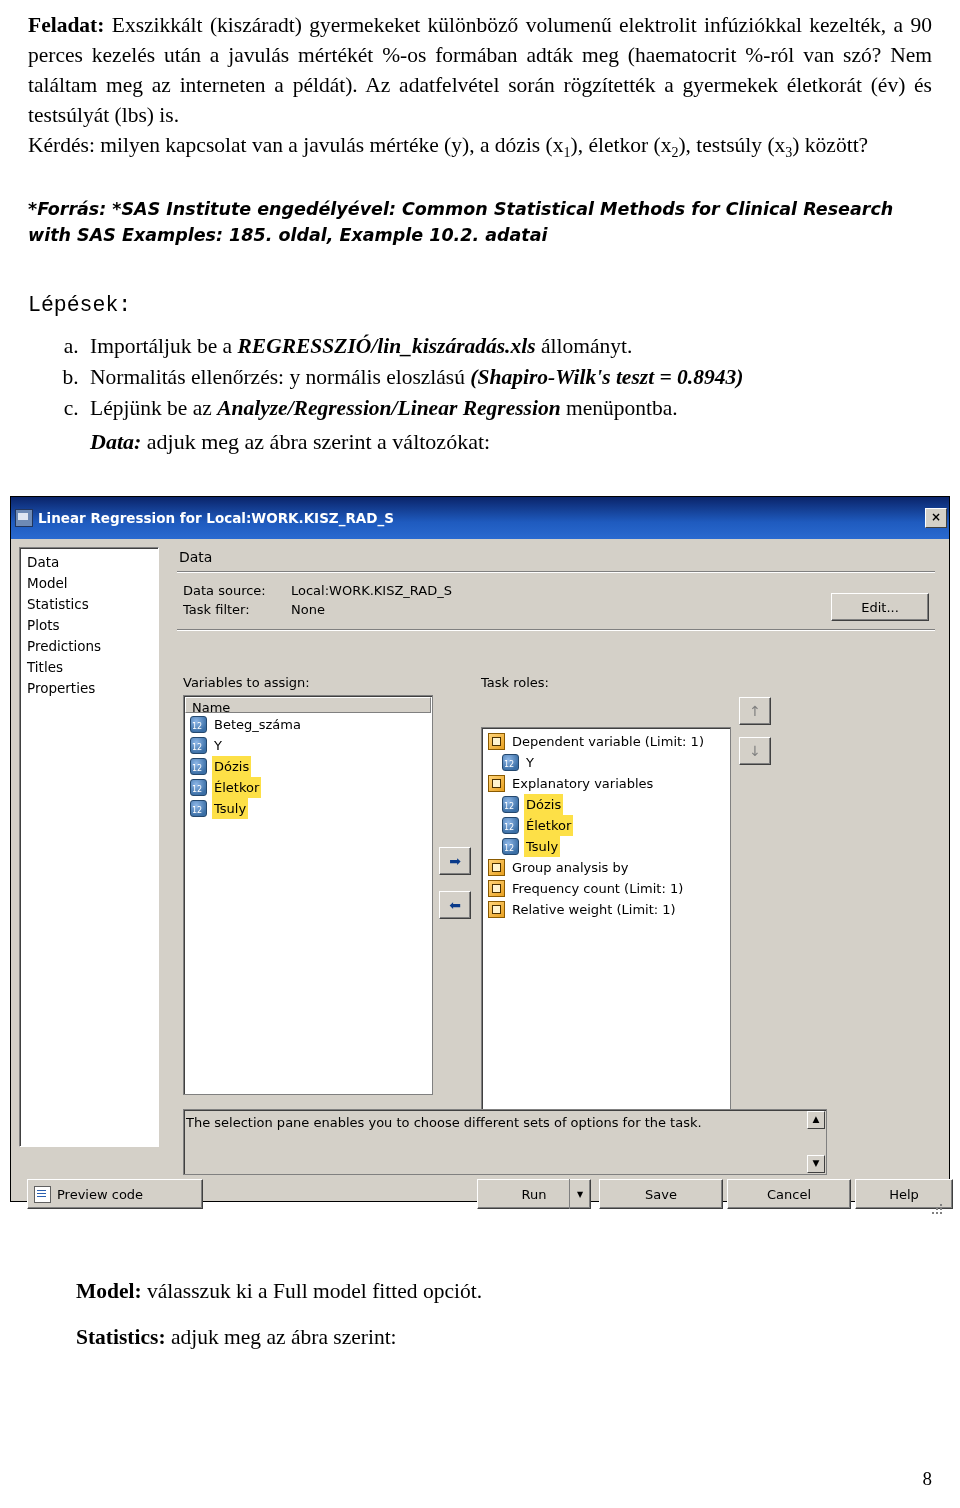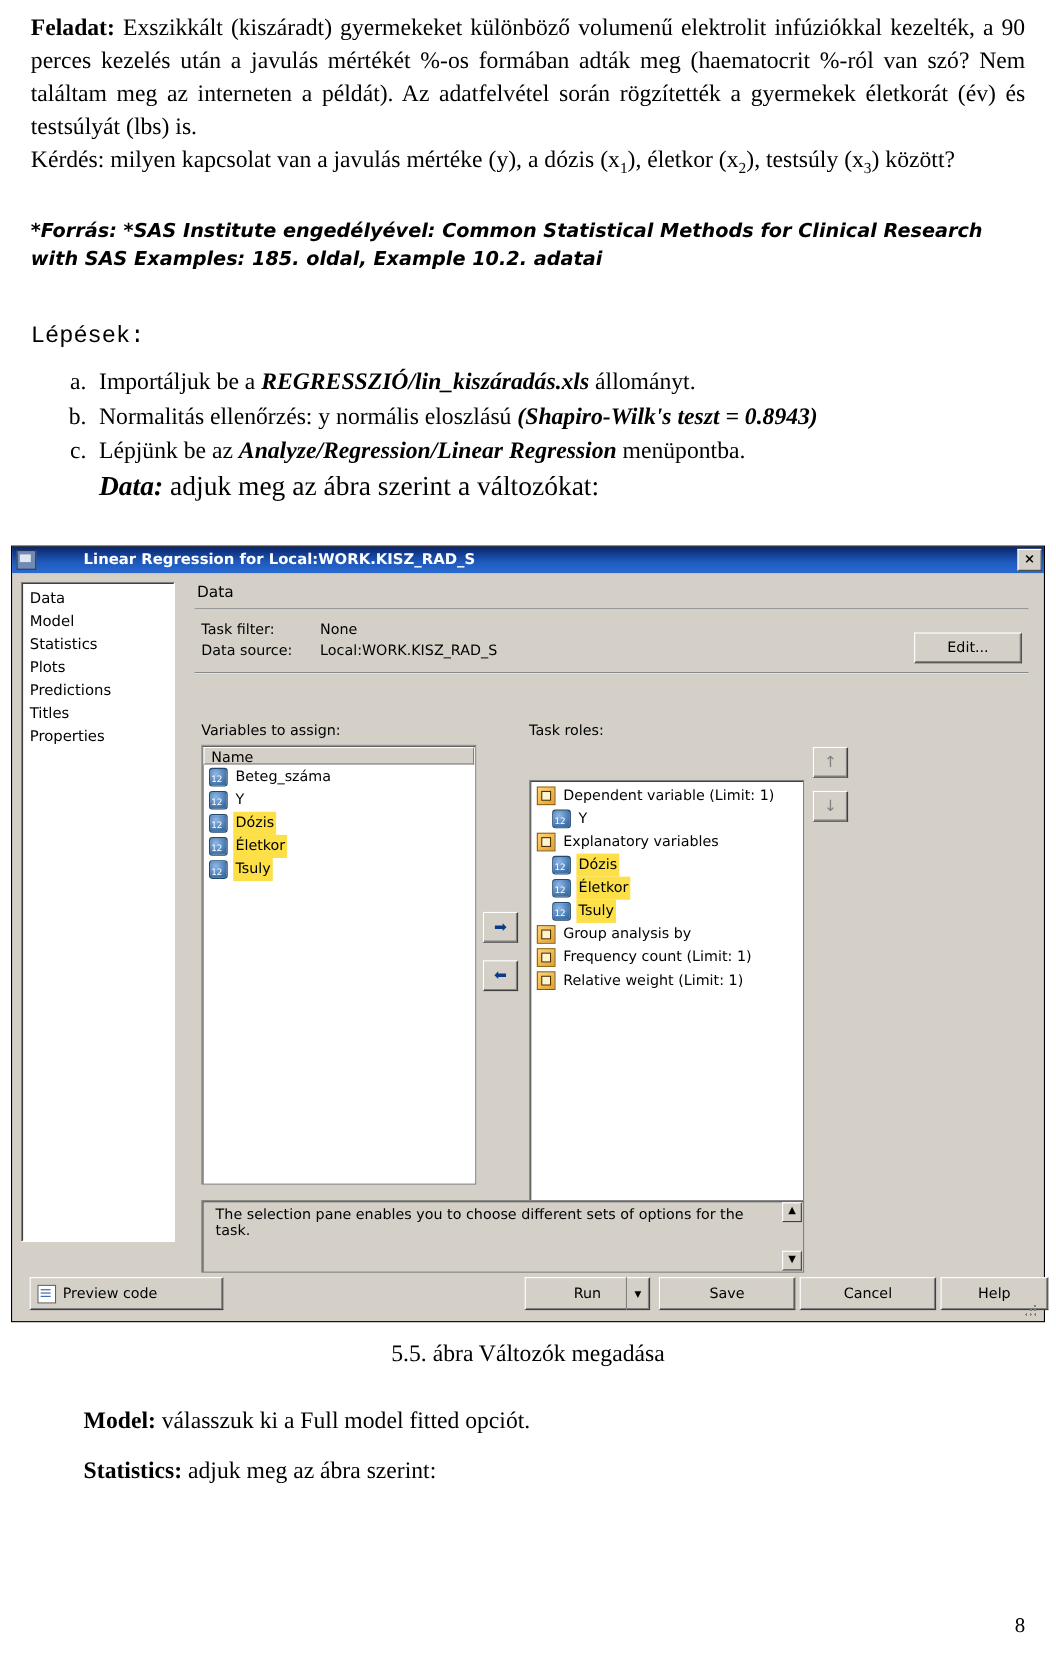--- a/index.html
+++ b/index.html
@@ -53,47 +53,46 @@
     padding-left: 56px;
     font-size: 21.5px;
     line-height: 31px;
     list-style-type: lower-alpha;
   }
   ol.steps li { padding-left: 6px; }
   ol.steps li b { font-weight: bold; font-style: italic; }
   .ital-bold { font-style: italic; font-weight: bold; }
   .sub-note {
     margin-top: 2px;
-    font-size: 25px;
+    font-size: 22px;
   }
 
   
   .dialog {
     position: absolute;
     left: 10px;
     top: 496px;
     width: 940px;
     height: 706px;
     background: #d4d0c8;
     border: 1px solid #000;
     box-sizing: border-box;
     font-family: "DejaVu Sans", sans-serif;
     font-size: 13px;
     color: #000;
   }
   .titlebar {
-    height: 24px;
+    height: 42px;
     background: linear-gradient(to bottom, #0a246a, #1f5bbf 60%, #2a6ad0);
     display: flex;
     align-items: center;
     padding: 0 2px 0 4px;
     color: #fff;
     font-weight: bold;
     font-size: 13.5px;
-    gap: 38px;
   }
   .titlebar .tb-icon {
     width: 16px; height: 16px;
     background: #6e8ab5;
     border: 1px solid #22355c;
     margin-right: 5px;
     position: relative;
     flex: none;
   }
   .titlebar .tb-icon::after {
@@ -275,27 +274,27 @@
   }
   #btn-right { left: 268px; top: 300px; }
   #btn-left  { left: 268px; top: 344px; }
   #btn-up    { left: 568px; top: 150px; }
   #btn-down  { left: 568px; top: 190px; }
   .arrow-btn.plain { color: #808080; }
 
   .hint-box {
     position: absolute;
     left: 12px; top: 562px;
-    width: 548px; height: 66px;
+    width: 644px; height: 66px;
     background: #d4d0c8;
     border: 1px solid #808080;
     box-shadow: inset 1px 1px 0 #404040;
     box-sizing: border-box;
     font-size: 13px;
-    padding: 5px 22px 5px 12px;
+    padding: 5px 22px 5px 2px;
   }
   .scroll-col {
     position: absolute;
     right: 1px; top: 1px;
     width: 18px; bottom: 1px;
     background: #d4d0c8;
   }
   .scroll-btn {
     width: 18px; height: 18px;
     background: #d4d0c8;
@@ -434,26 +433,26 @@
         <div class="nav-item">Predictions</div>
         <div class="nav-item">Titles</div>
         <div class="nav-item">Properties</div>
       </div>
 
       <div class="main-pane">
         <div class="section-label">Data</div>
         <div class="hr-line"></div>
 
         <div class="datasrc-row">
+          <span class="lbl">Data source:</span>
+          <span>Local:WORK.KISZ_RAD_S</span>
+        </div>
+        <div class="datasrc-row">
           <span class="lbl">Task filter:</span>
           <span>None</span>
-        </div>
-        <div class="datasrc-row">
-          <span class="lbl">Data source:</span>
-          <span>Local:WORK.KISZ_RAD_S</span>
         </div>
 
         <div class="edit-btn">Edit...</div>
 
         <div class="panel-line"></div>
 
         <div class="vars-label">Variables to assign:</div>
         <div class="roles-label">Task roles:</div>
 
         <div class="listbox" id="vars-list">
@@ -544,21 +543,20 @@
         </div>
         <div class="dlg-btn" id="btn-save">Save</div>
         <div class="dlg-btn" id="btn-cancel">Cancel</div>
         <div class="dlg-btn" id="btn-help">Help</div>
       </div>
 
       <div class="grip"></div>
     </div>
   </div>
 
-  <div class="figure-caption">5.5. ábra Változók megadása</div>
 
   <div class="after-text">
     <div>
       <b>Model:</b><span> válasszuk ki a Full model fitted opciót.</span>
     </div>
     <div>
       <b>Statistics:</b><span> adjuk meg az ábra szerint:</span>
     </div>
   </div>
 

